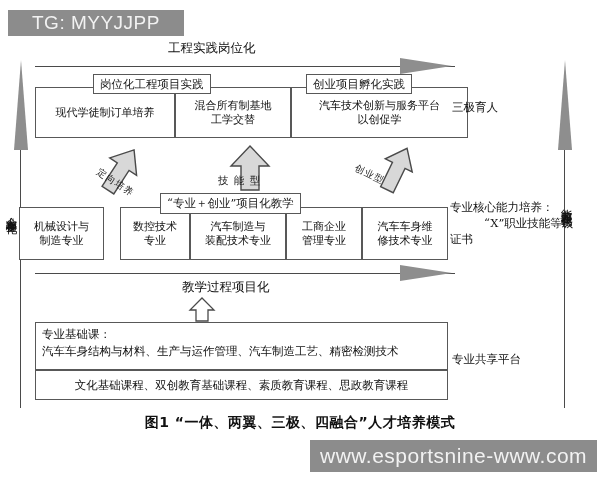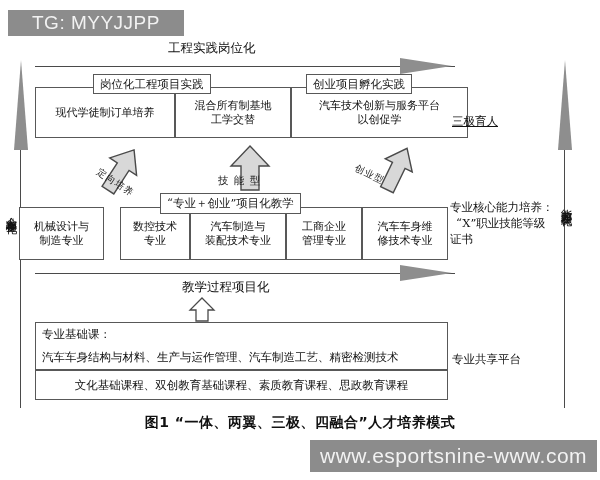--- a/index.html
+++ b/index.html
@@ -154,21 +154,21 @@
 工学交替</span>
   </div>
   <div class="box" style="left:291px;top:87px;width:177px;height:51px;">
     <span style="white-space:pre-line">汽车技术创新与服务平台
 以创促学</span>
   </div>
 
   <div class="cap" style="left:93px;top:74px;height:20px;">岗位化工程项目实践</div>
   <div class="cap" style="left:306px;top:74px;height:20px;">创业项目孵化实践</div>
 
-  <div class="lbl" style="left:452px;top:114px;text-decoration:underline;">三极育人</div>
+  <div class="lbl" style="left:452px;top:100px;">三极育人</div>
 
   <div class="barrow" style="left:92px;top:142px;">
     <svg width="58" height="56" viewBox="0 0 58 56">
       <g transform="rotate(33 29 28)">
         <polygon points="29,4 45,24 36,24 36,52 22,52 22,24 13,24" fill="#d8d8d8" stroke="#4a4a4a" stroke-width="1.4"></polygon>
       </g>
     </svg>
   </div>
   <div class="rotlbl" style="left:101px;top:166px;transform:rotate(33deg);transform-origin:left top;">定向培养</div>
 
@@ -205,35 +205,35 @@
 管理专业</span>
   </div>
   <div class="box" style="left:362px;top:207px;width:86px;height:53px;">
     <span style="white-space:pre-line">汽车车身维
 修技术专业</span>
   </div>
 
   <div class="cap" style="left:160px;top:193px;height:21px;">“专业＋创业”项目化教学</div>
 
   <div class="lbl" style="left:450px;top:200px;">专业核心能力培养：</div>
-  <div class="lbl" style="left:456px;top:216px;">“X”职业技能等级</div>
+  <div class="lbl" style="left:484px;top:216px;">“X”职业技能等级</div>
   <div class="lbl" style="left:450px;top:233px;font-family:Liberation Mono, monospace;">证书</div>
 
   <div class="hline" style="left:35px;top:273px;width:420px;"></div>
   <div class="htri" style="left:400px;top:265px;"></div>
   <div class="lbl" style="left:182px;top:279px;font-size:12.5px;">教学过程项目化</div>
 
   <div class="barrow" style="left:187px;top:296px;">
     <svg width="30" height="26" viewBox="0 0 30 26">
       <polygon points="15,2 27,14 21,14 21,25 9,25 9,14 3,14" fill="#ffffff" stroke="#4a4a4a" stroke-width="1.3"></polygon>
     </svg>
   </div>
 
   <div class="box tl" style="left:35px;top:322px;width:413px;height:48px;padding:4px 6px;">
-    <div style="display:flex;flex-direction:column;gap:9px;width:100%;">
+    <div style="display:flex;flex-direction:column;gap:3px;width:100%;">
       <span style="font-size:11.5px;">专业基础课：</span>
       <span style="font-size:11.5px;">汽车车身结构与材料、生产与运作管理、汽车制造工艺、精密检测技术</span>
     </div>
   </div>
   <div class="box" style="left:35px;top:370px;width:413px;height:30px;">
     <span style="font-size:11.5px;">文化基础课程、双创教育基础课程、素质教育课程、思政教育课程</span>
   </div>
 
   <div class="lbl" style="left:452px;top:352px;">专业共享平台</div>
 

